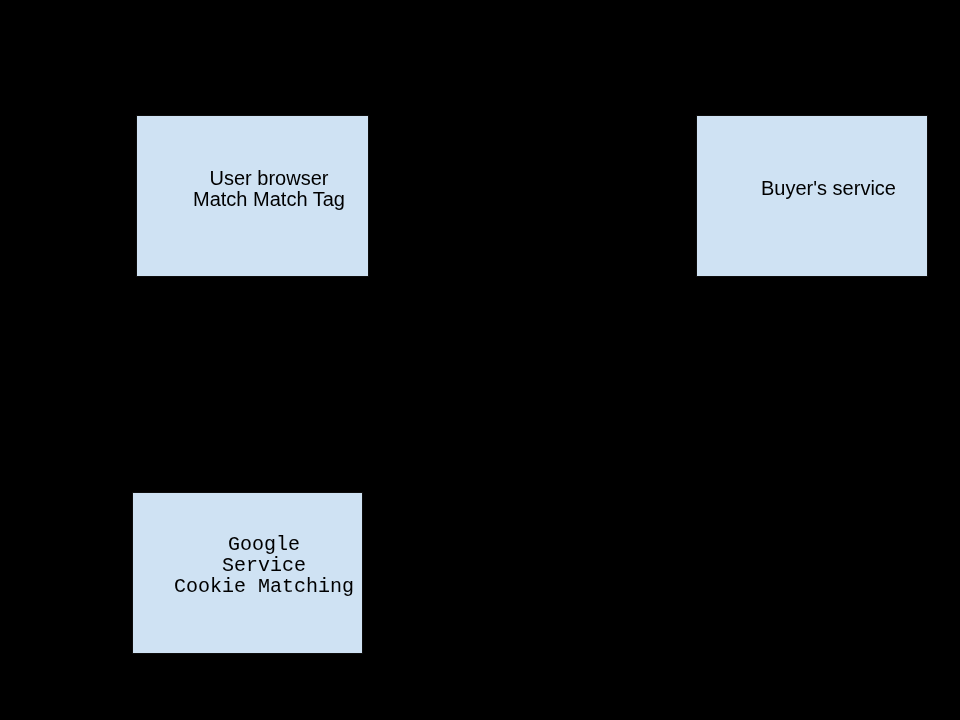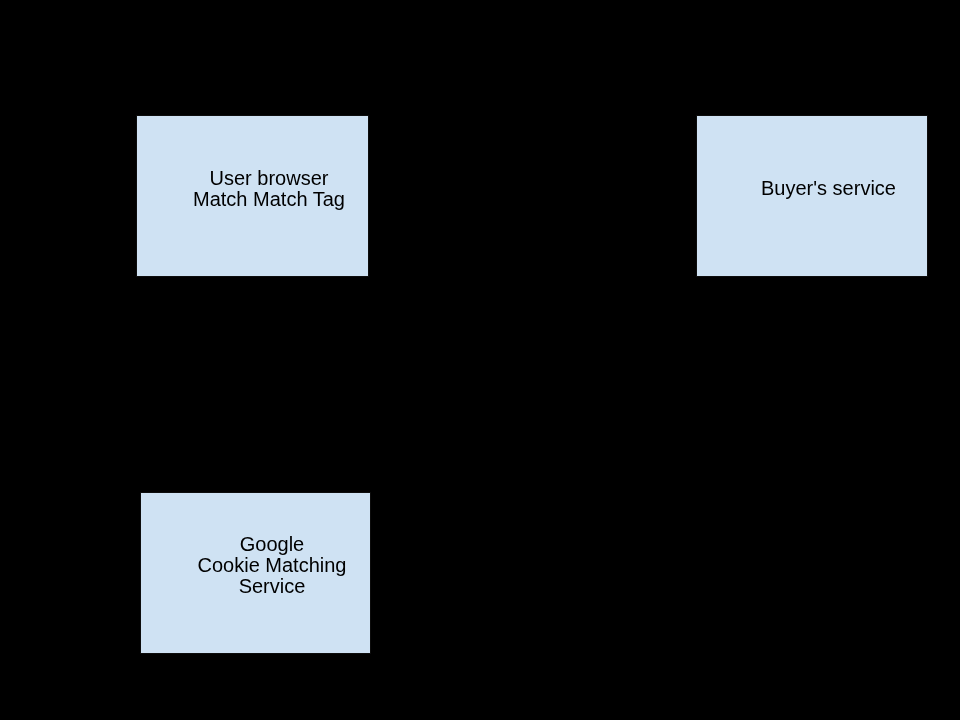--- a/index.html
+++ b/index.html
@@ -48,24 +48,25 @@
     width: 233px;
     height: 162px;
   }
   #node-buyers-service {
     left: 696px;
     top: 115px;
     width: 232px;
     height: 162px;
   }
   #node-google-cookie-matching-service {
-    left: 140px;
+    left: 132px;
     top: 492px;
     width: 231px;
     height: 162px;
+    font-family: Liberation Mono, monospace;
   }
 </style>
 </head>
 <body>
 
 <div class="canvas">
 
   <div class="node" id="node-user-browser">
     <div class="label">
       <div>User browser</div>
@@ -75,18 +76,18 @@
 
   <div class="node" id="node-buyers-service">
     <div class="label">
       <div>Buyer's service</div>
     </div>
   </div>
 
   <div class="node" id="node-google-cookie-matching-service">
     <div class="label">
       <div>Google</div>
+      <div>Service</div>
       <div>Cookie Matching</div>
-      <div>Service</div>
     </div>
   </div>
 
 </div>
 
 </body></html>

